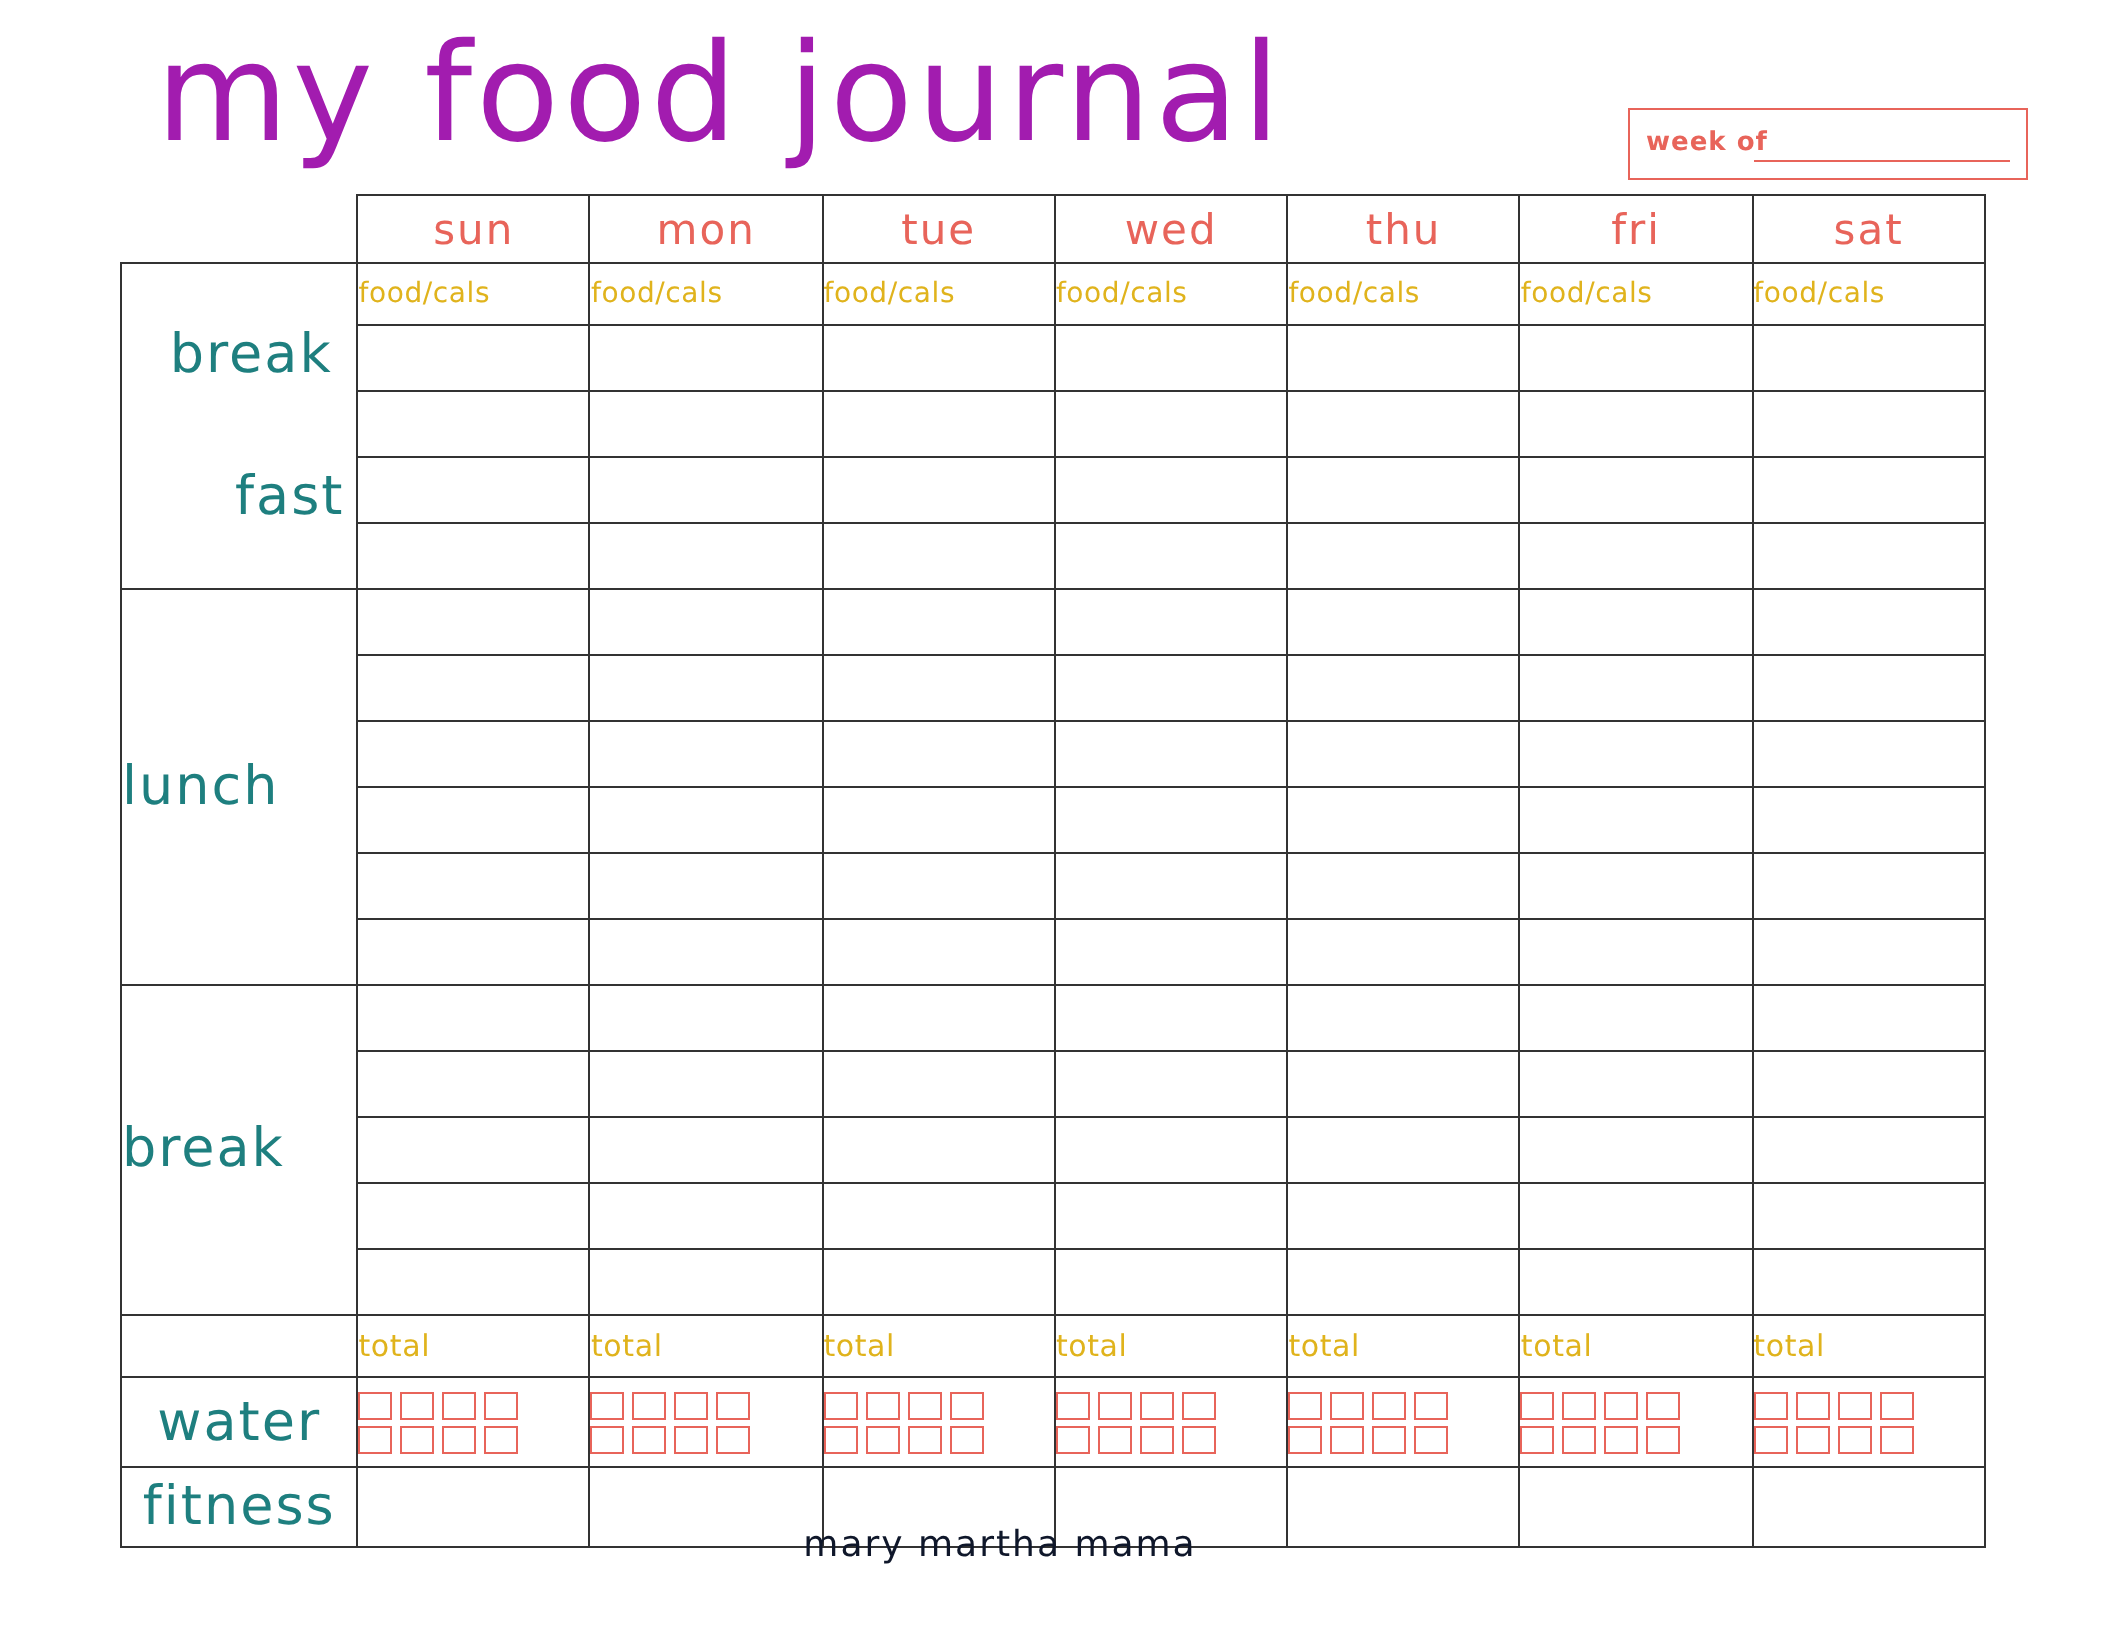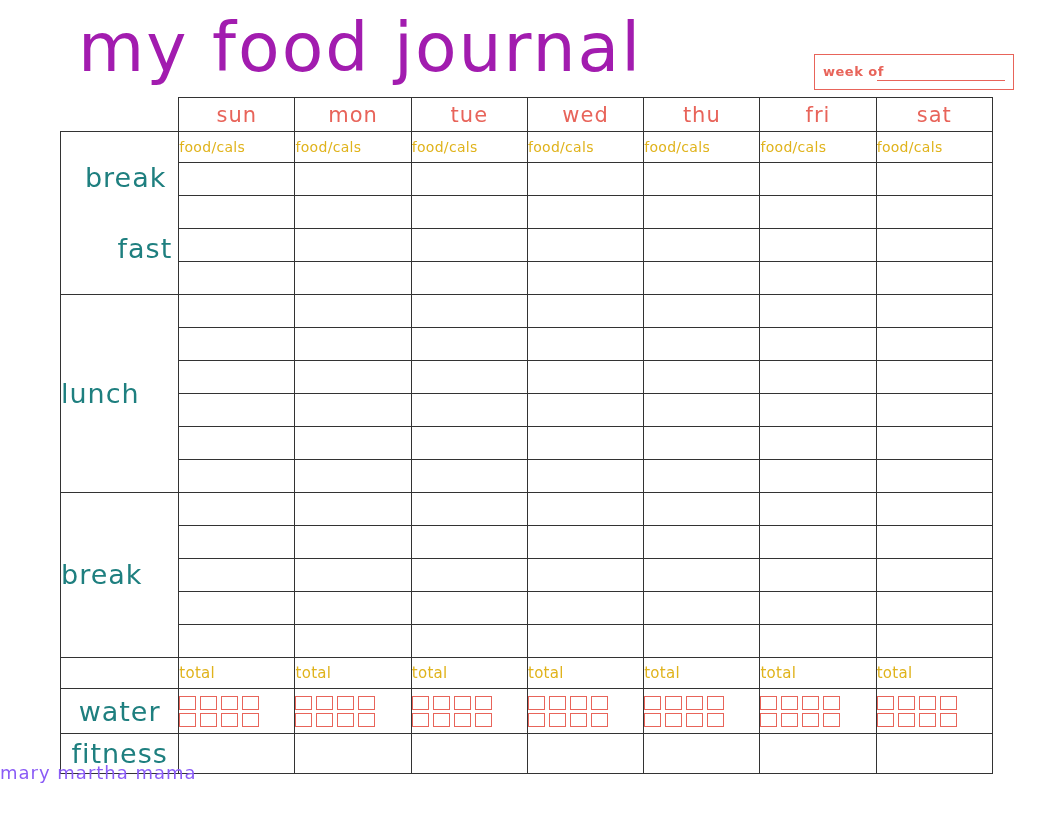--- a/index.html
+++ b/index.html
@@ -168,23 +168,23 @@
     background: #fff;
   }
   .fitness-cell { height: 40px; }
 
   
   .footer {
     position: absolute;
     left: 0;
     top: 762px;
     width: 1000px;
-    text-align: left;
+    text-align: center;
     font-size: 18px;
-    color: #8b5cf6;
+    color: #0f172a;
     letter-spacing: 1px;
   }
 </style>
 </head>
 <body>
 
 <div class="page">
 
   <div class="title-row">
     <div class="journal-title">my food journal</div>

